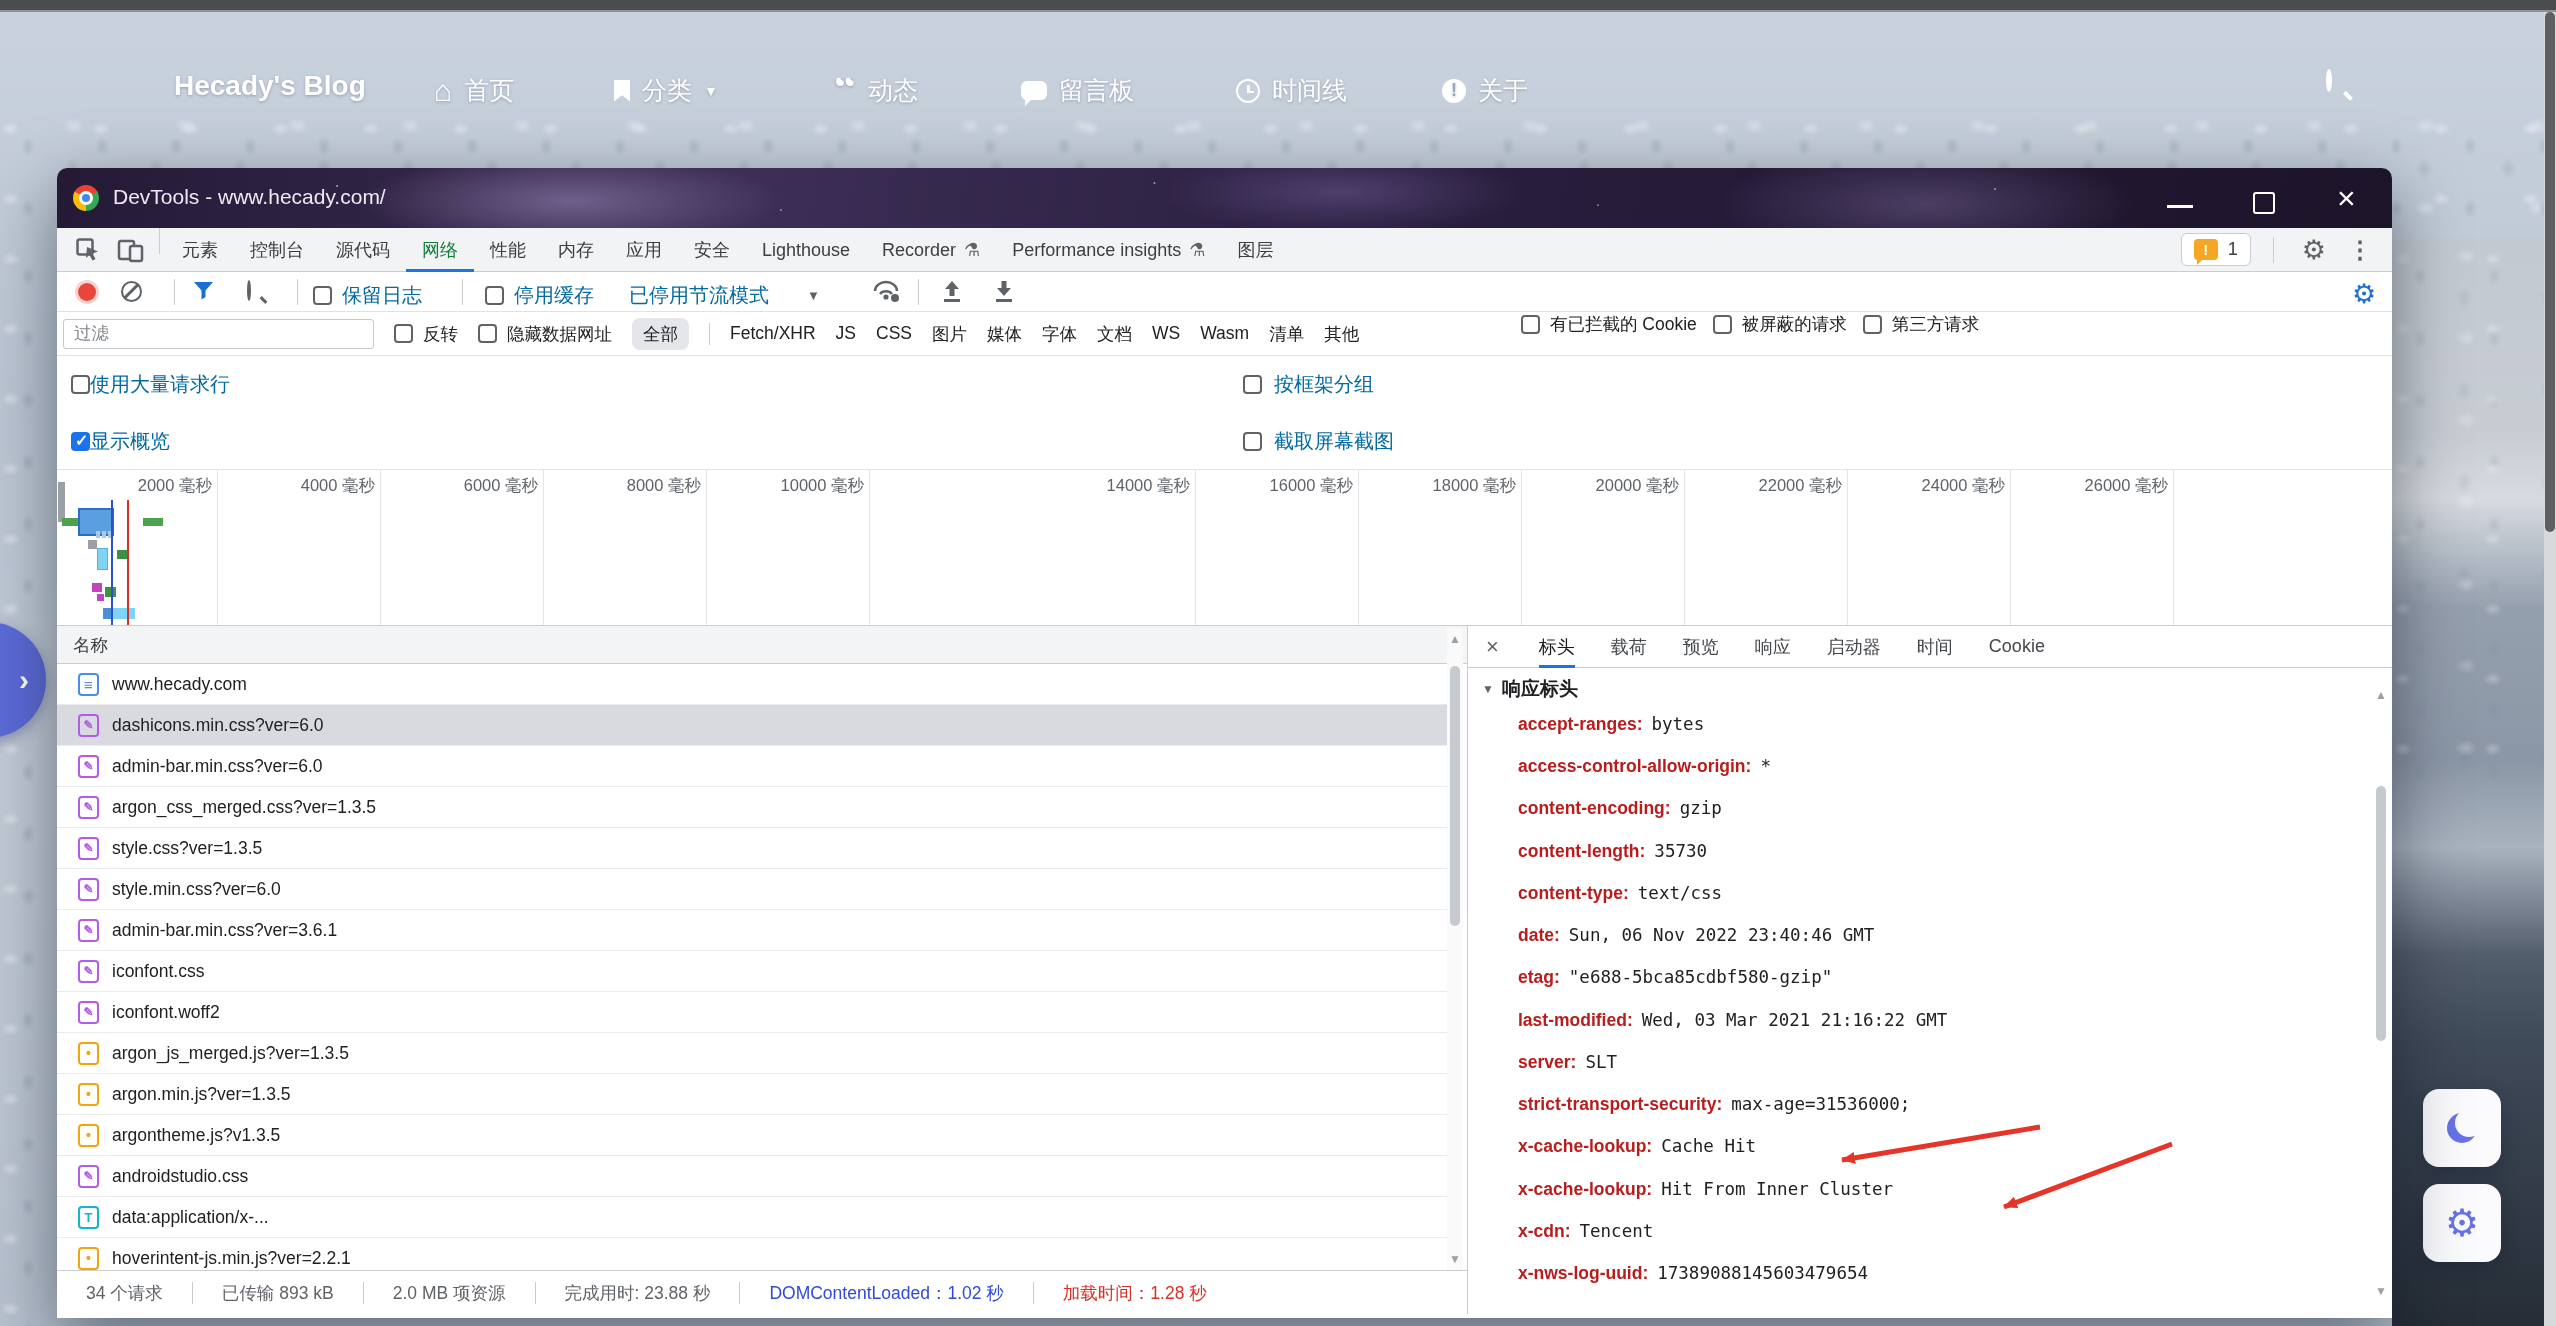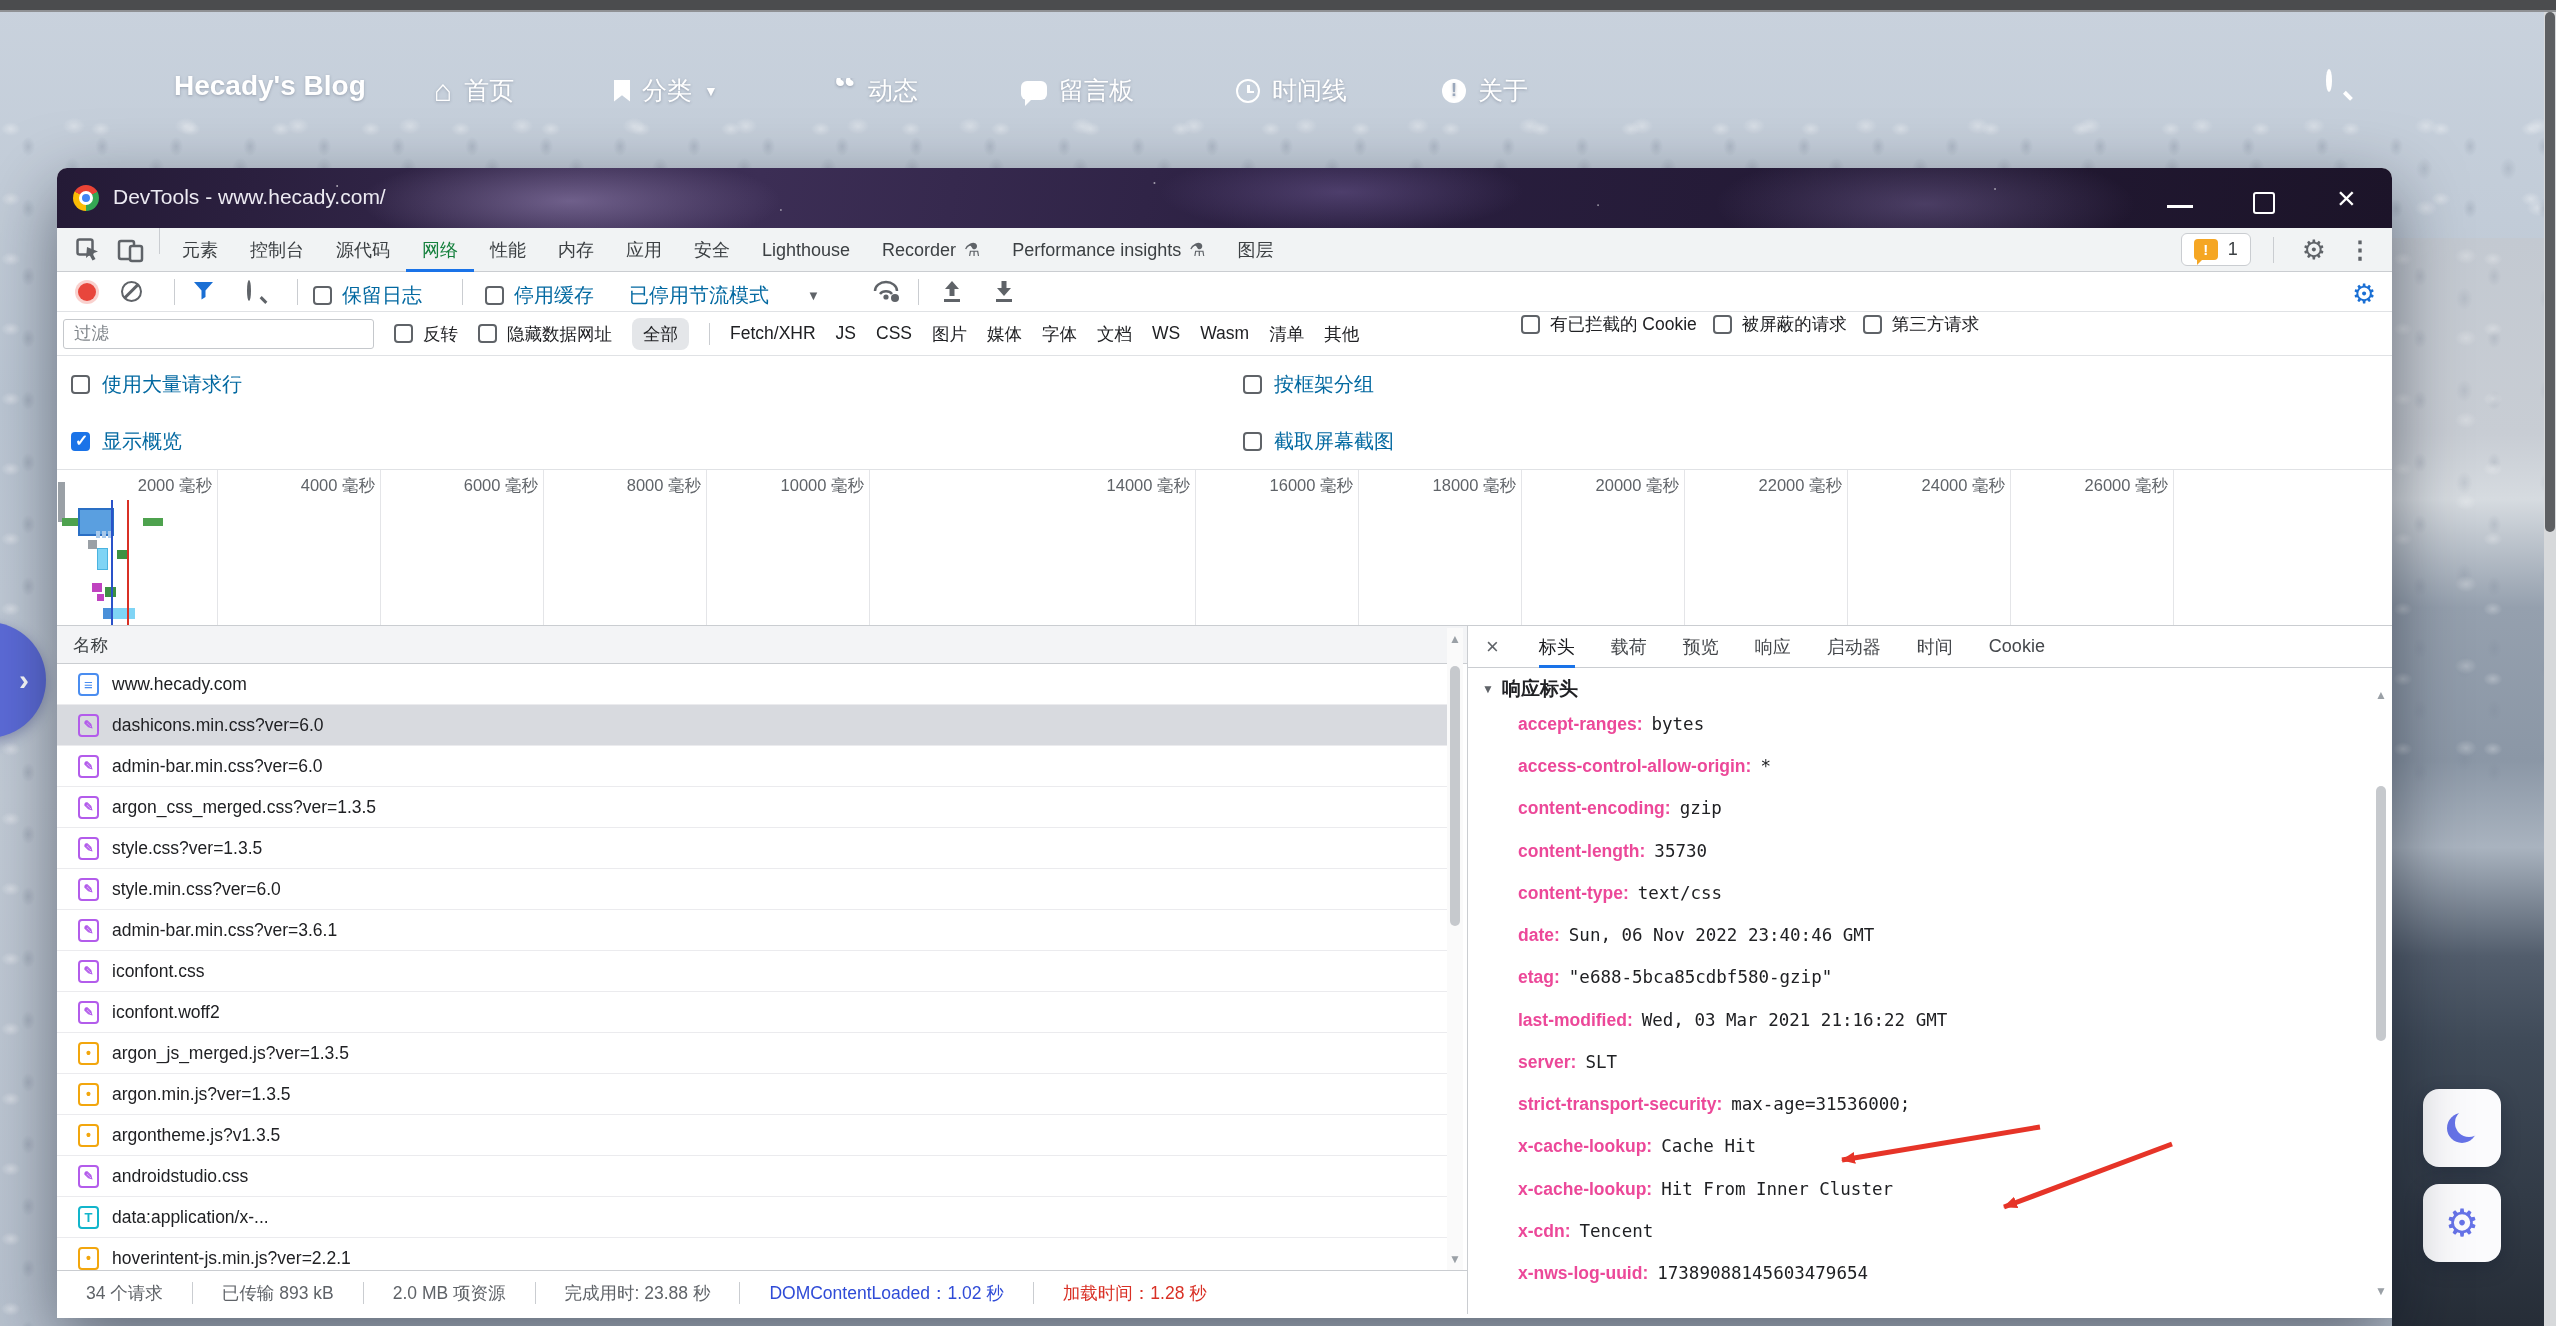--- a/index.html
+++ b/index.html
@@ -97,21 +97,21 @@
   .gear-blue{left:2295px;top:6px;font-size:27px;color:#1a6fd4;position:absolute}
   
   .filterbar{left:0;top:144px;width:2335px;height:44px;background:#fff;border-bottom:1px solid #e0e2e5;display:flex;align-items:center;padding-left:6px;gap:20px}
   .filter-input{width:311px;height:30px;border:1px solid #c5c8cc;border-radius:3px;font-size:17.5px;padding:0 10px;color:#202124;outline:none}
   .filter-input::placeholder{color:#80868b}
   .cbgrp{display:flex;align-items:center;gap:10px}
   .pill{background:#e4e6e9;border-radius:8px;padding:4px 11px;font-size:17.5px;color:#202124}
   .ftype{font-size:17.5px;color:#202124}
   .cookie-cluster{position:absolute;left:1464px;top:0;height:44px;display:flex;align-items:flex-start;gap:16px}
   
-  .optrow{left:0;width:2335px;height:57px;background:#fff;display:flex;align-items:center;padding-left:14px;gap:12px}
+  .optrow{left:0;width:2335px;height:57px;background:#fff;display:flex;align-items:center;padding-left:14px;gap:0}
   .optrow.r1{top:188px}.optrow.r2{top:245px;border-bottom:1px solid #e0e2e5}
   .opt-right{position:absolute;left:1186px;display:flex;align-items:center;gap:12px}
   
   .overview{left:0;top:302px;width:2335px;height:156px;background:#fff;border-bottom:1px solid #cacdd1;overflow:hidden}
   .tick{position:absolute;top:0;bottom:0;width:163px;border-right:1px solid #e4e5e8}
   .tick span{position:absolute;right:5px;top:5px;font-size:16.5px;color:#5f6368;white-space:nowrap}
   .ov-handle{left:1px;top:12px;width:7px;height:40px;background:#9aa0a6;position:absolute}
   .bar{position:absolute}
   .vline-blue{left:54px;top:30px;width:2px;height:126px;background:#2a52c9;position:absolute}
   .vline-red{left:70px;top:30px;width:2px;height:126px;background:#d93025;position:absolute}
@@ -136,21 +136,21 @@
   .st-red{color:#d93025}
   
   .rpane{left:1410px;top:458px;width:925px;height:688px;background:#fff;border-left:1px solid #cacdd1;overflow:hidden}
   .dtabs{height:42px;border-bottom:1px solid #cacdd1;display:flex;align-items:center;padding-left:18px;gap:36px}
   .dtab{font-size:18px;color:#44474b;height:42px;display:flex;align-items:center}
   .dtab.active{color:#1a1b1e;box-shadow:inset 0 -3px 0 #1a73e8}
   .dclose{font-size:22px;color:#5f6368;margin-right:4px}
   .sect-title{position:absolute;left:14px;top:50px;font-size:19px;font-weight:bold;color:#202124;display:flex;align-items:center;gap:8px}
   .disc{font-size:12px;color:#5f6368}
   .hdrline{position:absolute;left:50px;white-space:nowrap;font-size:17.5px}
-  .hn{font-weight:bold;color:#ec4899;margin-right:9px}
+  .hn{font-weight:bold;color:#b91c1c;margin-right:9px}
   .hv{font-family:"DejaVu Sans Mono",monospace;color:#202124}
   .rscroll{position:absolute;left:905px;top:44px;width:16px;height:640px}
   .rthumb{position:absolute;left:3px;top:116px;width:10px;height:255px;background:#c6c9cd;border-radius:5px}
   .arrows-svg{left:0;top:0;width:2556px;height:1326px;pointer-events:none}
 </style>
 </head>
 <body>
 
 <div id="stage">
 

